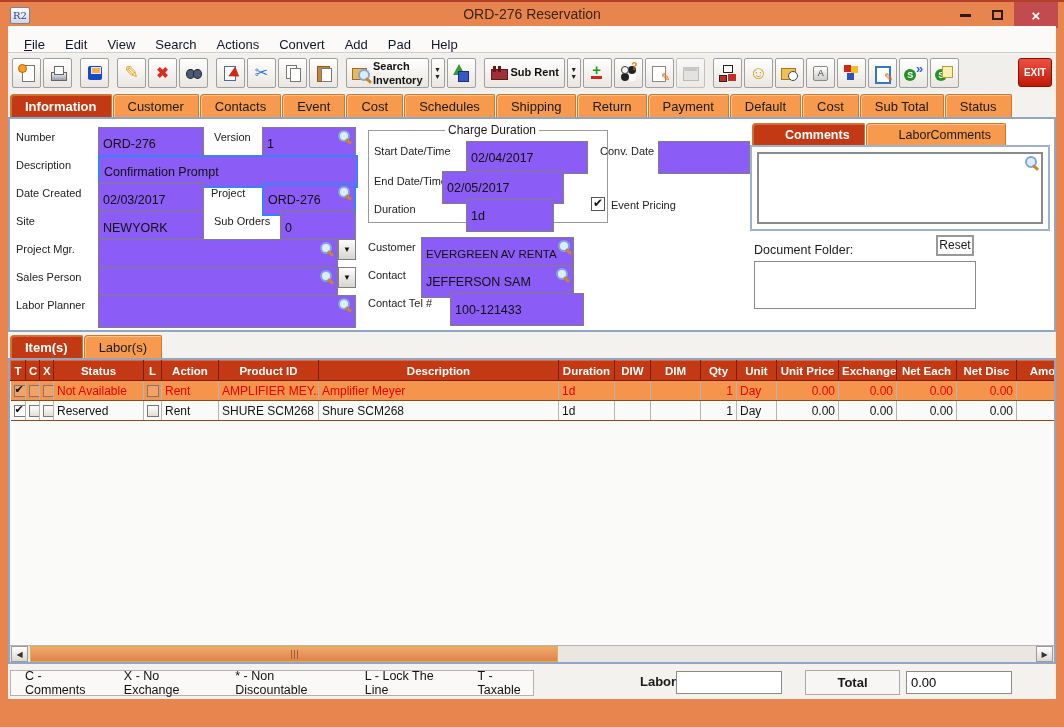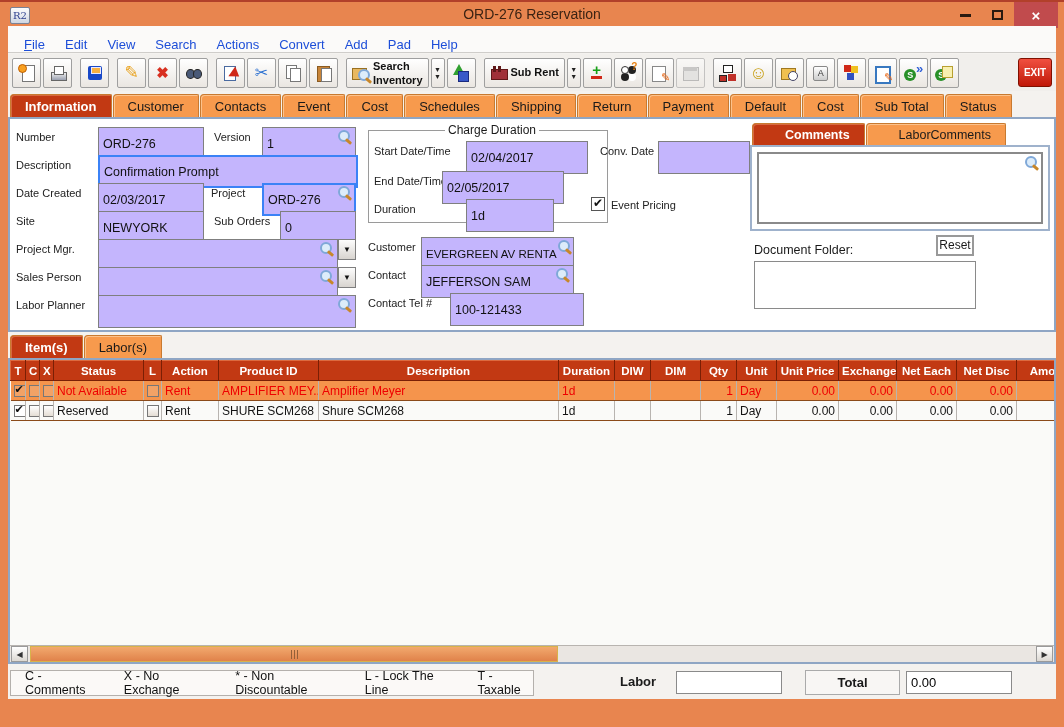--- a/index.html
+++ b/index.html
@@ -15,21 +15,21 @@
   #btn-max { left:982px; width:30px; }
   #btn-close { left:1014px; width:44px; background:#C14B4D; color:#fff; font-size:15px; font-weight:bold; }
   .min-bar { width:11px; height:3px; background:#2a1a10; }
   .max-box { width:11px; height:10px; border:2px solid #2a1a10; background:transparent; }
 
   
   #content { position:absolute; left:8px; top:26px; width:1048px; height:673px; background:#F4F2EF; }
 
   
   #menubar { position:absolute; left:0; top:0; width:1048px; height:27px; background:#FBFAF9; border-bottom:1px solid #cfcdca; display:flex; align-items:center; padding-left:6px; }
-  .menu-item { padding:0 10px; font-size:13px; color:#1d4ed8;margin-top:10px; }
+  .menu-item { padding:0 10px; font-size:13px; color:#0f172a;margin-top:10px; }
   .menu-item:first-child::first-letter { text-decoration:underline; }
 
   
   #toolbar { position:absolute; left:0; top:28px; width:1048px; height:37px; background:#F1EFEC; display:flex; align-items:center; padding-left:4px; }
   .tbtn { position:relative; width:29px; height:30px; border:1px solid #9f9f9f; border-radius:2px; background:linear-gradient(#ffffff,#eae6e1); display:flex; align-items:center; justify-content:center; margin-right:2px; flex:none; }
   .tbtn.wide { width:auto; padding:0 5px; gap:3px; }
   .tbtn.narrow { width:14px; padding:0; flex-direction:column; }
   .tbtn.disabled { opacity:.55; }
   .tsep { width:6px; flex:none; }
   .tspacer { flex:1; }
@@ -89,21 +89,21 @@
 
   
   #tabrow { position:absolute; left:2px; top:66px; height:25px; display:flex; align-items:flex-end; }
   .tab { height:23px; background:#F79A4D; border:1px solid #c87a30; border-bottom:none; border-top-left-radius:4px; border-top-right-radius:2px; padding:0 14px; display:flex; align-items:center; font-size:13px; color:#1a1a1a; margin-right:1px; box-shadow:inset 1px 1px 0 #fcc28c; }
   .tab.active { background:#C23913; color:#fff; font-weight:bold; box-shadow:inset 1px 1px 0 #d86a40; }
   .subtab { height:22px; font-size:12.5px;padding-left:32px; }
 
   
   #formpanel { position:absolute; left:0; top:91px; width:1048px; height:215px; background:#fff; border:2px solid #8FA6C4; }
   .flabel { position:absolute; color:#222; font-size:11px; line-height:21px; }
-  .fld { position:absolute; height:33px; border:1px solid #7f7f7f; background:#c4b5fd; font-family:"Liberation Sans",sans-serif; font-size:12.5px; padding:8px 4px; color:#111; }
+  .fld { position:absolute; height:33px; border:1px solid #7f7f7f; background:#8b5cf6; font-family:"Liberation Sans",sans-serif; font-size:12.5px; padding:8px 4px; color:#111; }
   .fld.dark { border:2px solid #3b82f6; }
   .fld.withmag { padding-right:16px; }
   .mag-in { position:absolute; z-index:3; }
   .combo-arrow { position:absolute; width:18px; height:21px; border:1px solid #7f7f7f; background:linear-gradient(#fdfdfd,#d8d4cf); display:flex; align-items:center; justify-content:center; font-size:8px; color:#111; }
   fieldset.cd { position:absolute; left:358px; top:4px; width:240px; height:100px; border:1px solid #9a9a9a; }
   fieldset.cd legend { font-size:12px; font-weight:normal; padding:0 3px; margin-left:4px;text-align:center; }
   .chk { position:absolute; width:14px; height:14px; border:1px solid #555; background:#fff; }
   .chk.checked::after { content:"✔"; position:absolute; left:1px; top:-2px; font-size:12px; color:#111; }
 
   
@@ -136,21 +136,21 @@
   #hscroll { position:absolute; left:0; right:0; bottom:0; height:17px; background:#EAE6E2; border-top:1px solid #b8b4b0; }
   .sbtn { position:absolute; top:0; width:17px; height:16px; border:1px solid #9a9a9a; background:linear-gradient(#fff,#dcd8d2); font-size:8px; color:#333; display:flex; align-items:center; justify-content:center; }
   #sb-left { left:1px; }
   #sb-right { right:1px; }
   #sb-thumb { position:absolute; left:20px; top:0; width:528px; height:16px; background:linear-gradient(#F2A96E,#E0824A); border:1px solid #D8B24A; }
   #sb-thumb::after { content:""; position:absolute; left:50%; top:3px; width:1px; height:9px; background:#946038; box-shadow:-3px 0 0 #946038, 3px 0 0 #946038; }
 
   
   #legendrow { position:absolute; left:0; top:642px; width:1048px; height:30px; }
   #legendbox { position:absolute; left:2px; top:2px; width:524px; height:26px; background:#FBF9F7; border:1px solid #b4b0ac; display:flex; align-items:center; padding-left:14px; gap:26px; font-size:12.5px; color:#111; }
-  #labor-label { position:absolute; left:612px; top:6px; font-weight:bold; font-size:13px; }
+  #labor-label { position:absolute; left:632px; top:6px; font-weight:bold; font-size:13px; }
   #labor-input { position:absolute; left:668px; top:3px; width:106px; height:23px; border:1px solid #8a8a8a; font-size:12px; padding:0 4px; font-family:"Liberation Sans",sans-serif; }
   #total-btn { position:absolute; left:797px; top:2px; width:95px; height:25px; border:1px solid #aaa; background:#F8F6F4; font-weight:bold; font-size:13px; text-align:center; line-height:23px; }
   #total-value { position:absolute; left:898px; top:3px; width:106px; height:23px; border:1px solid #8a8a8a; font-size:13px; padding:0 4px; font-family:"Liberation Sans",sans-serif; }
 </style>
 </head>
 <body>
 
 <div id="titlebar">
   <span class="app-icon">R2</span>
   <span class="title-text">ORD-276 Reservation</span>

